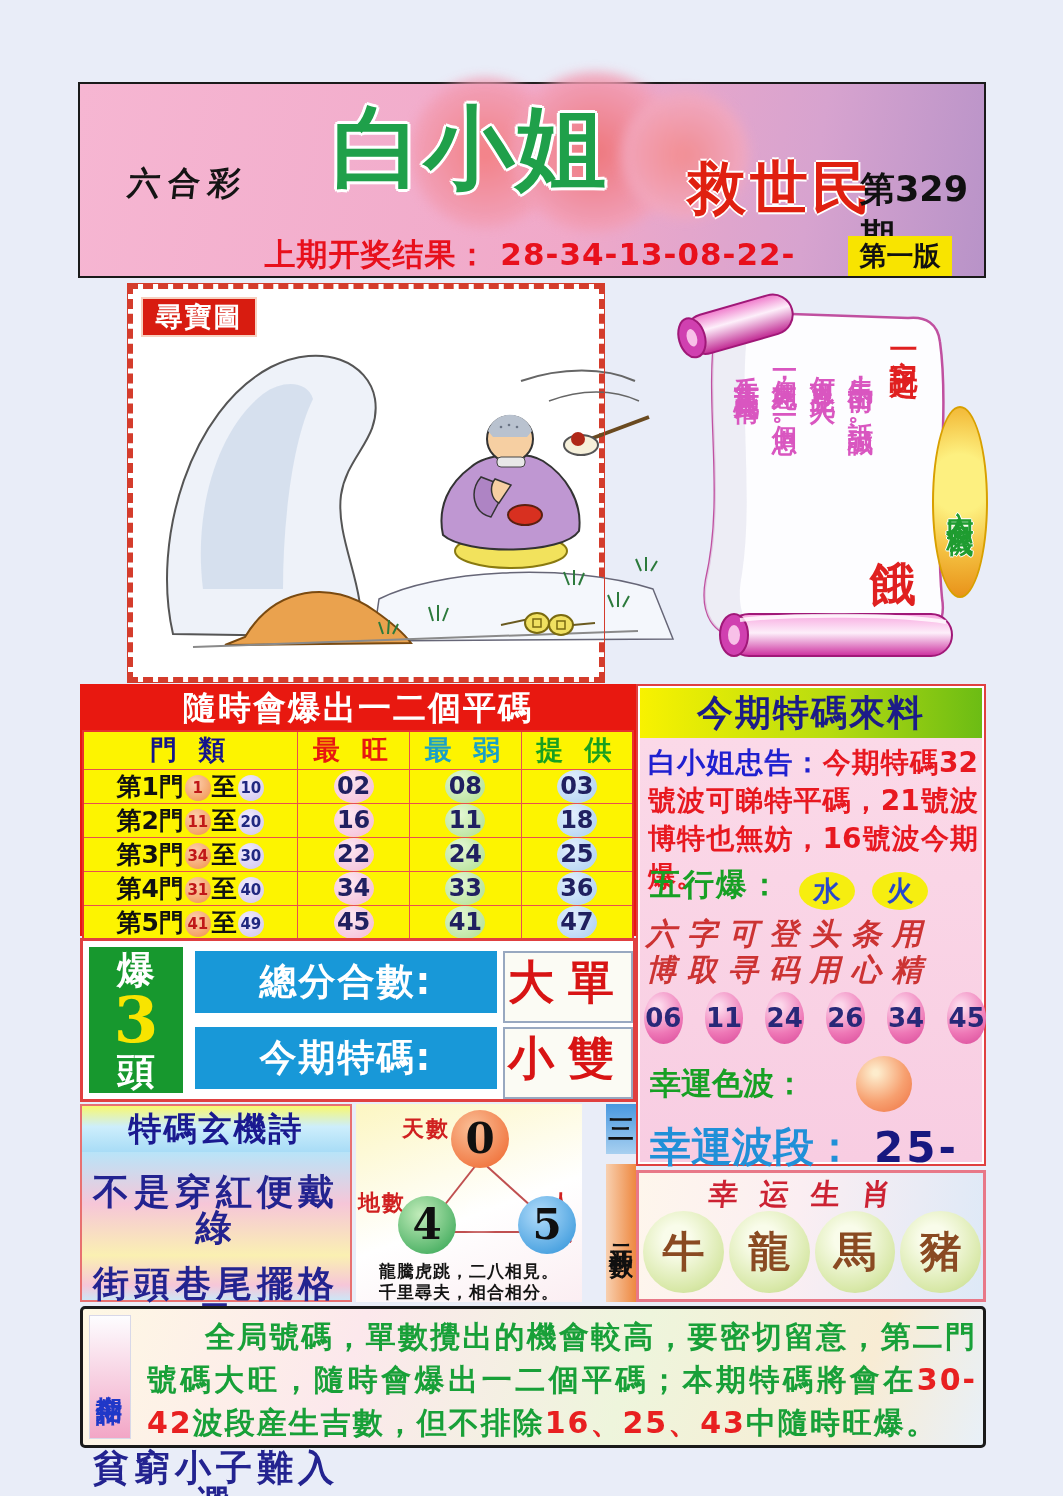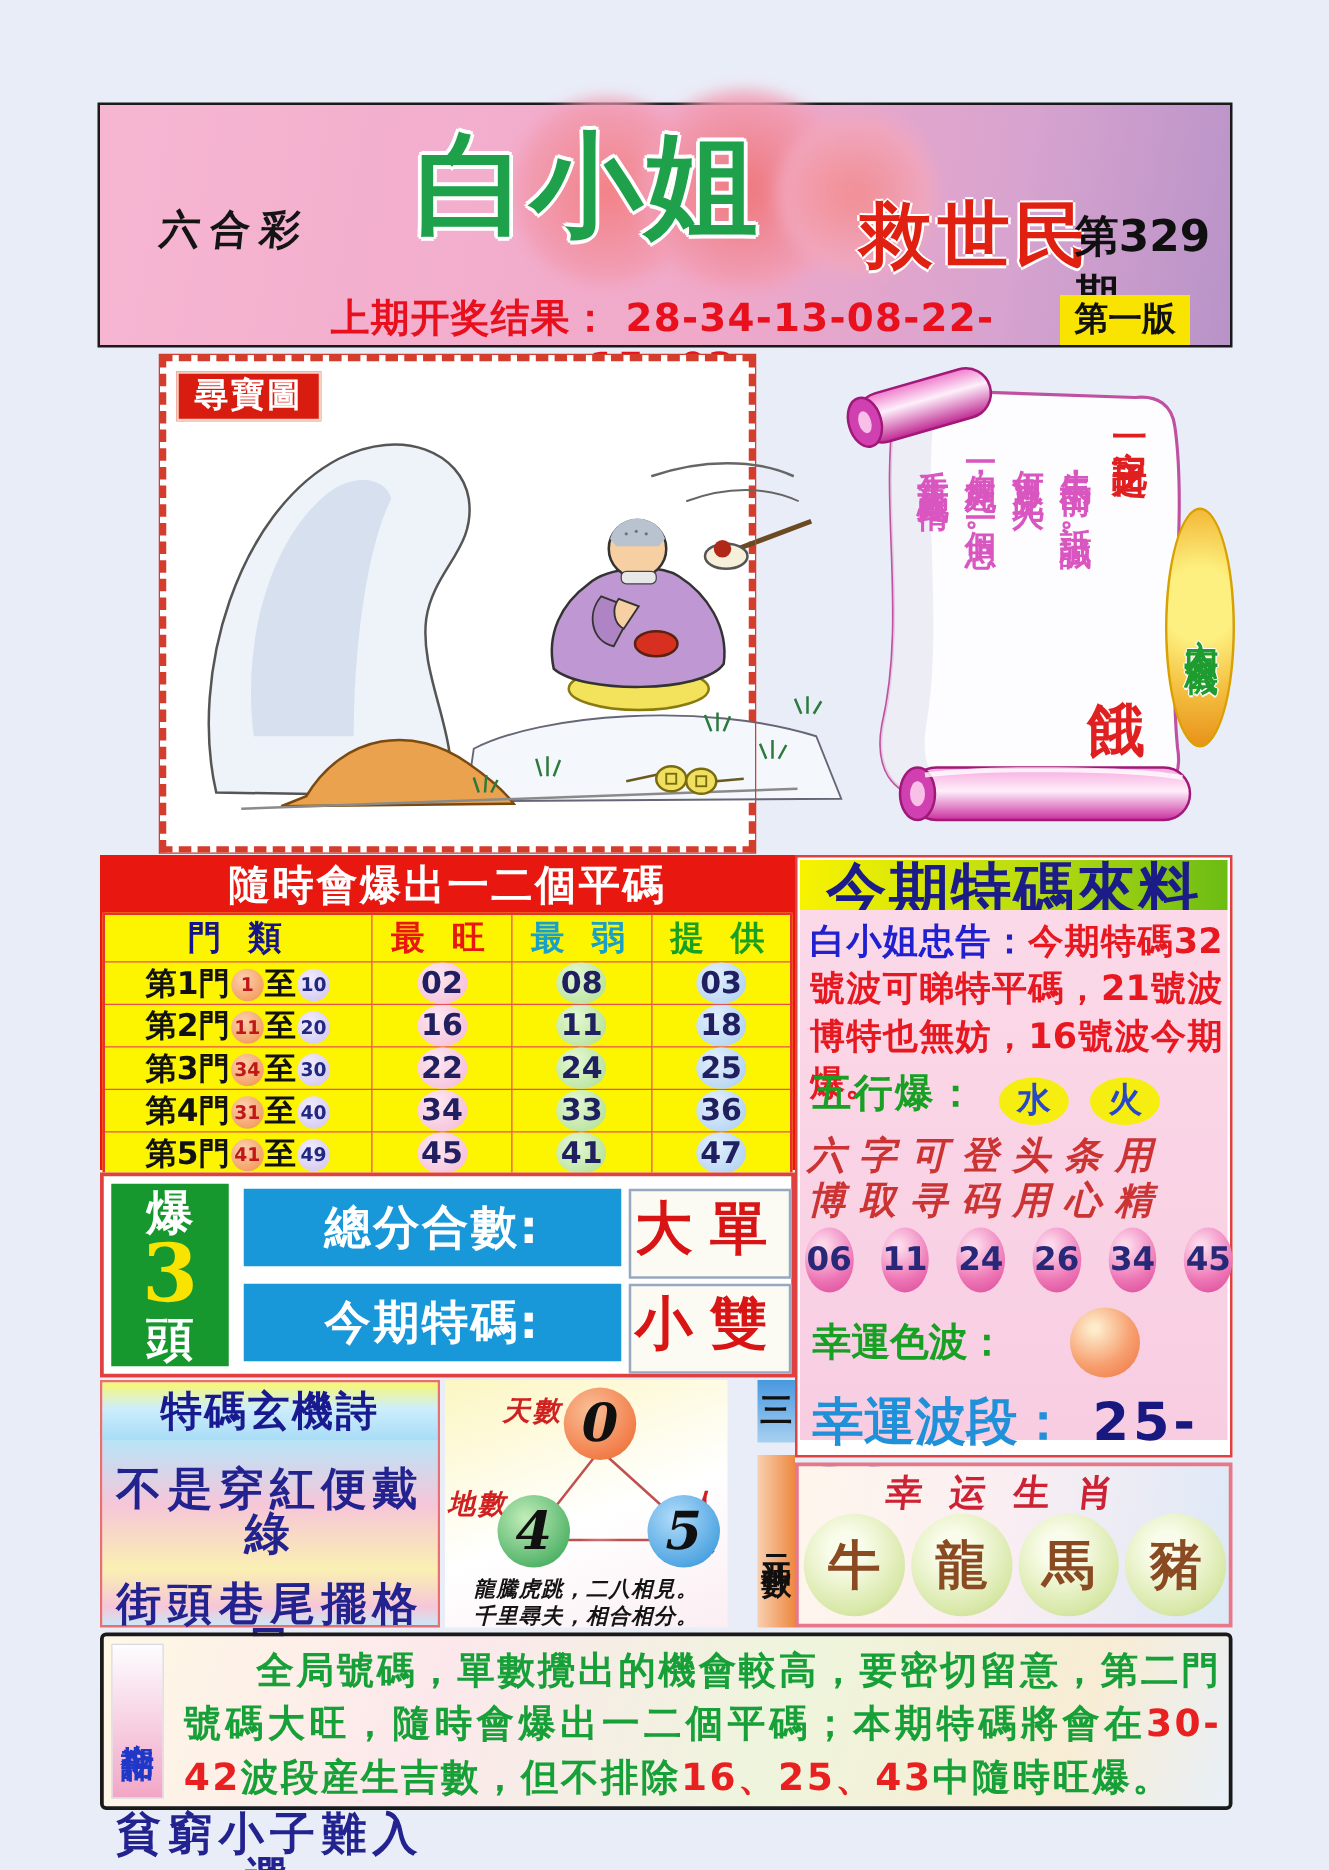--- a/index.html
+++ b/index.html
@@ -87,43 +87,43 @@
 
   
   .poem { left:80px; top:1104px; width:272px; height:198px; border:2px solid #e87070; }
   .poem-title { height:46px; background:linear-gradient(180deg,#f8f870 0%,#cdeefc 45%,#a8dcf6 100%);
     color:#1a1a90; font-size:33px; font-weight:bold; text-align:center; line-height:46px; letter-spacing:2px; }
   .poem-body { height:148px; background:linear-gradient(180deg,#b8e4f8 0%,#f6c6d8 35%,#faf0b2 70%,#f6c6d8 90%,#cde6f6 100%);
     text-align:center; padding-top:2px; }
   .poem-line { font-size:36px; font-weight:bold; color:#232390; line-height:36px; letter-spacing:5px;margin-top:20px; }
 
   .tri { left:356px; top:1104px; width:226px; height:198px;
-    background:linear-gradient(160deg,#fcf6c2 0%,#ffffff 55%,#fbeef2 100%);font-style:italic; }
+    background:linear-gradient(160deg,#fcf6c2 0%,#ffffff 55%,#fbeef2 100%); }
   .tri-label { position:absolute; color:#d02020; font-size:22px; font-weight:bold; letter-spacing:2px; }
   .tl-top { left:46px; top:10px; } .tl-left { left:2px; top:84px; } .tl-right { left:194px; top:84px; }
   .tri-circ { position:absolute; width:58px; height:58px; border-radius:50%; text-align:center; line-height:58px;
     font-size:42px; font-weight:bold; color:#101010; font-family:"DejaVu Serif",serif; }
   .tc-0 { left:95px; top:6px;  background:radial-gradient(circle at 38% 32%,#fac098,#ee6228); }
   .tc-4 { left:42px; top:92px; background:radial-gradient(circle at 38% 32%,#c2ecba,#2aa04c); }
   .tc-5 { left:162px; top:92px; background:radial-gradient(circle at 38% 32%,#b2dcfa,#2a90d8); }
   .tri-note { position:absolute; left:0; width:100%; text-align:center; color:#141414; font-size:17px; font-weight:bold; letter-spacing:1px; }
   .tn1 { top:156px; } .tn2 { top:177px; }
 
   .strip { left:606px; top:1104px; width:30px; height:198px; }
   .strip-top { left:0; top:0; width:30px; height:50px; background:linear-gradient(180deg,#4898e0,#a8d0f0);
     color:#101010; font-size:26px; font-weight:bold; text-align:center; line-height:50px; font-family:"DejaVu Serif",serif; }
   .strip-bot { left:0; top:60px; width:30px; height:138px; background:linear-gradient(90deg,#f8d0b0,#ee8840);
     display:flex; align-items:center; justify-content:center; }
   .strip-bot span { writing-mode:vertical-rl; text-orientation:upright; font-size:24px; font-weight:bold; color:#101010;
     font-family:"DejaVu Serif",serif; letter-spacing:6px; }
 
   
   .special { left:636px; top:684px; width:350px; height:482px; border:2px solid #e04040; background:#fff; padding:2px; }
-  .special-title { height:40px; background:linear-gradient(90deg,#f8f200 0%,#b8dc10 55%,#6cbc14 100%);
-    color:#1c1c88; font-size:48px; font-weight:bold; text-align:center; line-height:50px; letter-spacing:2px; }
+  .special-title { height:50px; background:linear-gradient(90deg,#f8f200 0%,#b8dc10 55%,#6cbc14 100%);
+    color:#1c1c88; font-size:36px; font-weight:bold; text-align:center; line-height:50px; letter-spacing:2px; }
   .special-body { position:relative; height:424px; background:linear-gradient(180deg,#fbd9e8,#f8cde2); }
   .advice { position:absolute; left:8px; top:6px; width:330px; font-size:28px; font-weight:bold; line-height:38px; text-align:justify; }
   .advice .lbl { color:#2020d0; } .advice .red { color:#e81820; }
   .five { position:absolute; left:10px; top:126px; }
   .five .lbl { color:#17a024; font-size:31px; font-weight:bold; letter-spacing:2px; }
   .oval { display:inline-block; width:56px; height:38px; border-radius:50%; background:#f6ee10; color:#2848cc;
     font-size:27px; font-weight:bold; text-align:center; line-height:38px; vertical-align:middle; margin-left:12px; }
   .callig { position:absolute; left:6px; width:336px; color:#cc3333; font-size:30px; font-weight:bold;
     font-family:"DejaVu Serif",serif; font-style:italic; letter-spacing:11px; white-space:nowrap; }
   .cl1 { top:176px; } .cl2 { top:212px; }

